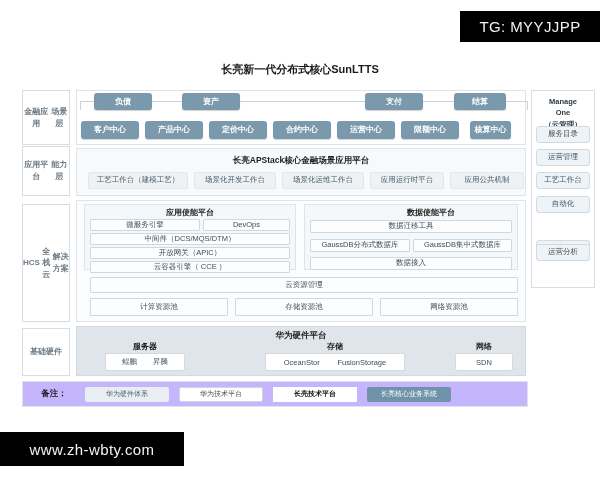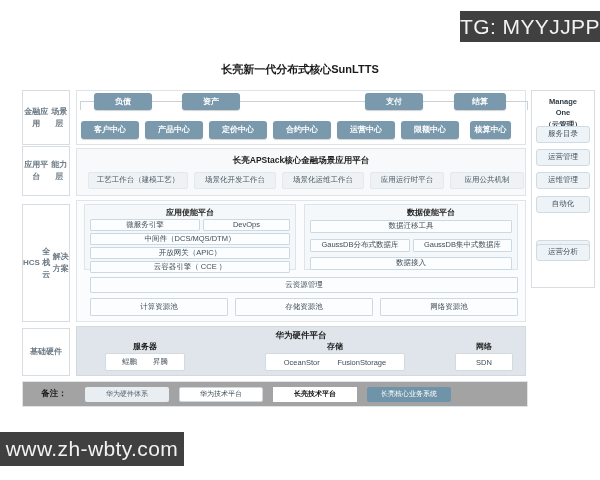--- a/index.html
+++ b/index.html
@@ -7,23 +7,23 @@
     width: 600px; height: 480px;
     background: #ffffff;
     font-family: "Liberation Sans", "DejaVu Sans", sans-serif;
     overflow: hidden;
   }
   #root { position: relative; width: 600px; height: 480px; background: #fff; }
 
   
   .wm {
     position: absolute;
-    background: #404040;
+    background: #000000;
     color: #f2f2f2;
-    font-size: 21px;
+    font-size: 15px;
     letter-spacing: .4px;
     display: flex; align-items: center; justify-content: center;
   }
   #wm-top   { right: 0;  top: 11px;   width: 140px; height: 31px; }
   #wm-bot   { left: 0;   bottom: 14px; width: 184px; height: 34px; }
 
   
   #title {
     position: absolute; left: 0; top: 62px; width: 600px;
     text-align: center; font-size: 11px; font-weight: bold; color: #1b1b1b;
@@ -88,21 +88,21 @@
   }
   #mo-title {
     position: absolute; left: 535px; top: 96px; width: 56px;
     text-align: center; font-size: 7.5px; font-weight: bold;
     color: #2d3b45; line-height: 1.5;
   }
 
   
   #legend {
     position: absolute; left: 22px; top: 381px; width: 506px; height: 26px;
-    border: 1px solid #dfe4e8; background: #a3a3a3;
+    border: 1px solid #dfe4e8; background: #c4b5fd;
     display: flex; align-items: center;
   }
   #legend-label {
     width: 62px; text-align: center; font-size: 8.5px;
     font-weight: bold; color: #1b1b1b;
   }
   .lg {
     display: flex; align-items: center; justify-content: center;
     height: 15px; font-size: 7px; margin-right: 10px;
   }
@@ -208,21 +208,21 @@
   </div>
 
   <div id="mo-panel"></div>
   <div id="mo-title">
       <div>Manage</div>
       <div>One</div>
       <div>（云管理）</div>
     </div>
   <div class="chip chip-mo" style="position:absolute;left:536px;top:126px;width:54px;height:17px;">服务目录</div>
   <div class="chip chip-mo" style="position:absolute;left:536px;top:149px;width:54px;height:17px;">运营管理</div>
-  <div class="chip chip-mo" style="position:absolute;left:536px;top:172px;width:54px;height:17px;">运维管理</div>
+  <div class="chip chip-mo" style="position:absolute;left:536px;top:172px;width:54px;height:17px;">工艺工作台</div>
   <div class="chip chip-mo" style="position:absolute;left:536px;top:196px;width:54px;height:17px;">自动化</div>
   <div class="chip chip-mo" style="position:absolute;left:536px;top:220px;width:54px;height:17px;margin-top:20px;">编排</div>
   <div class="chip chip-mo" style="position:absolute;left:536px;top:244px;width:54px;height:17px;">运营分析</div>
 
   <div id="legend">
     <div id="legend-label">备注：</div>
     <div class="lg lg-a">华为硬件体系</div>
     <div class="lg lg-b">华为技术平台</div>
     <div class="lg lg-c">长亮技术平台</div>
     <div class="lg lg-d">长亮核心业务系统</div>

